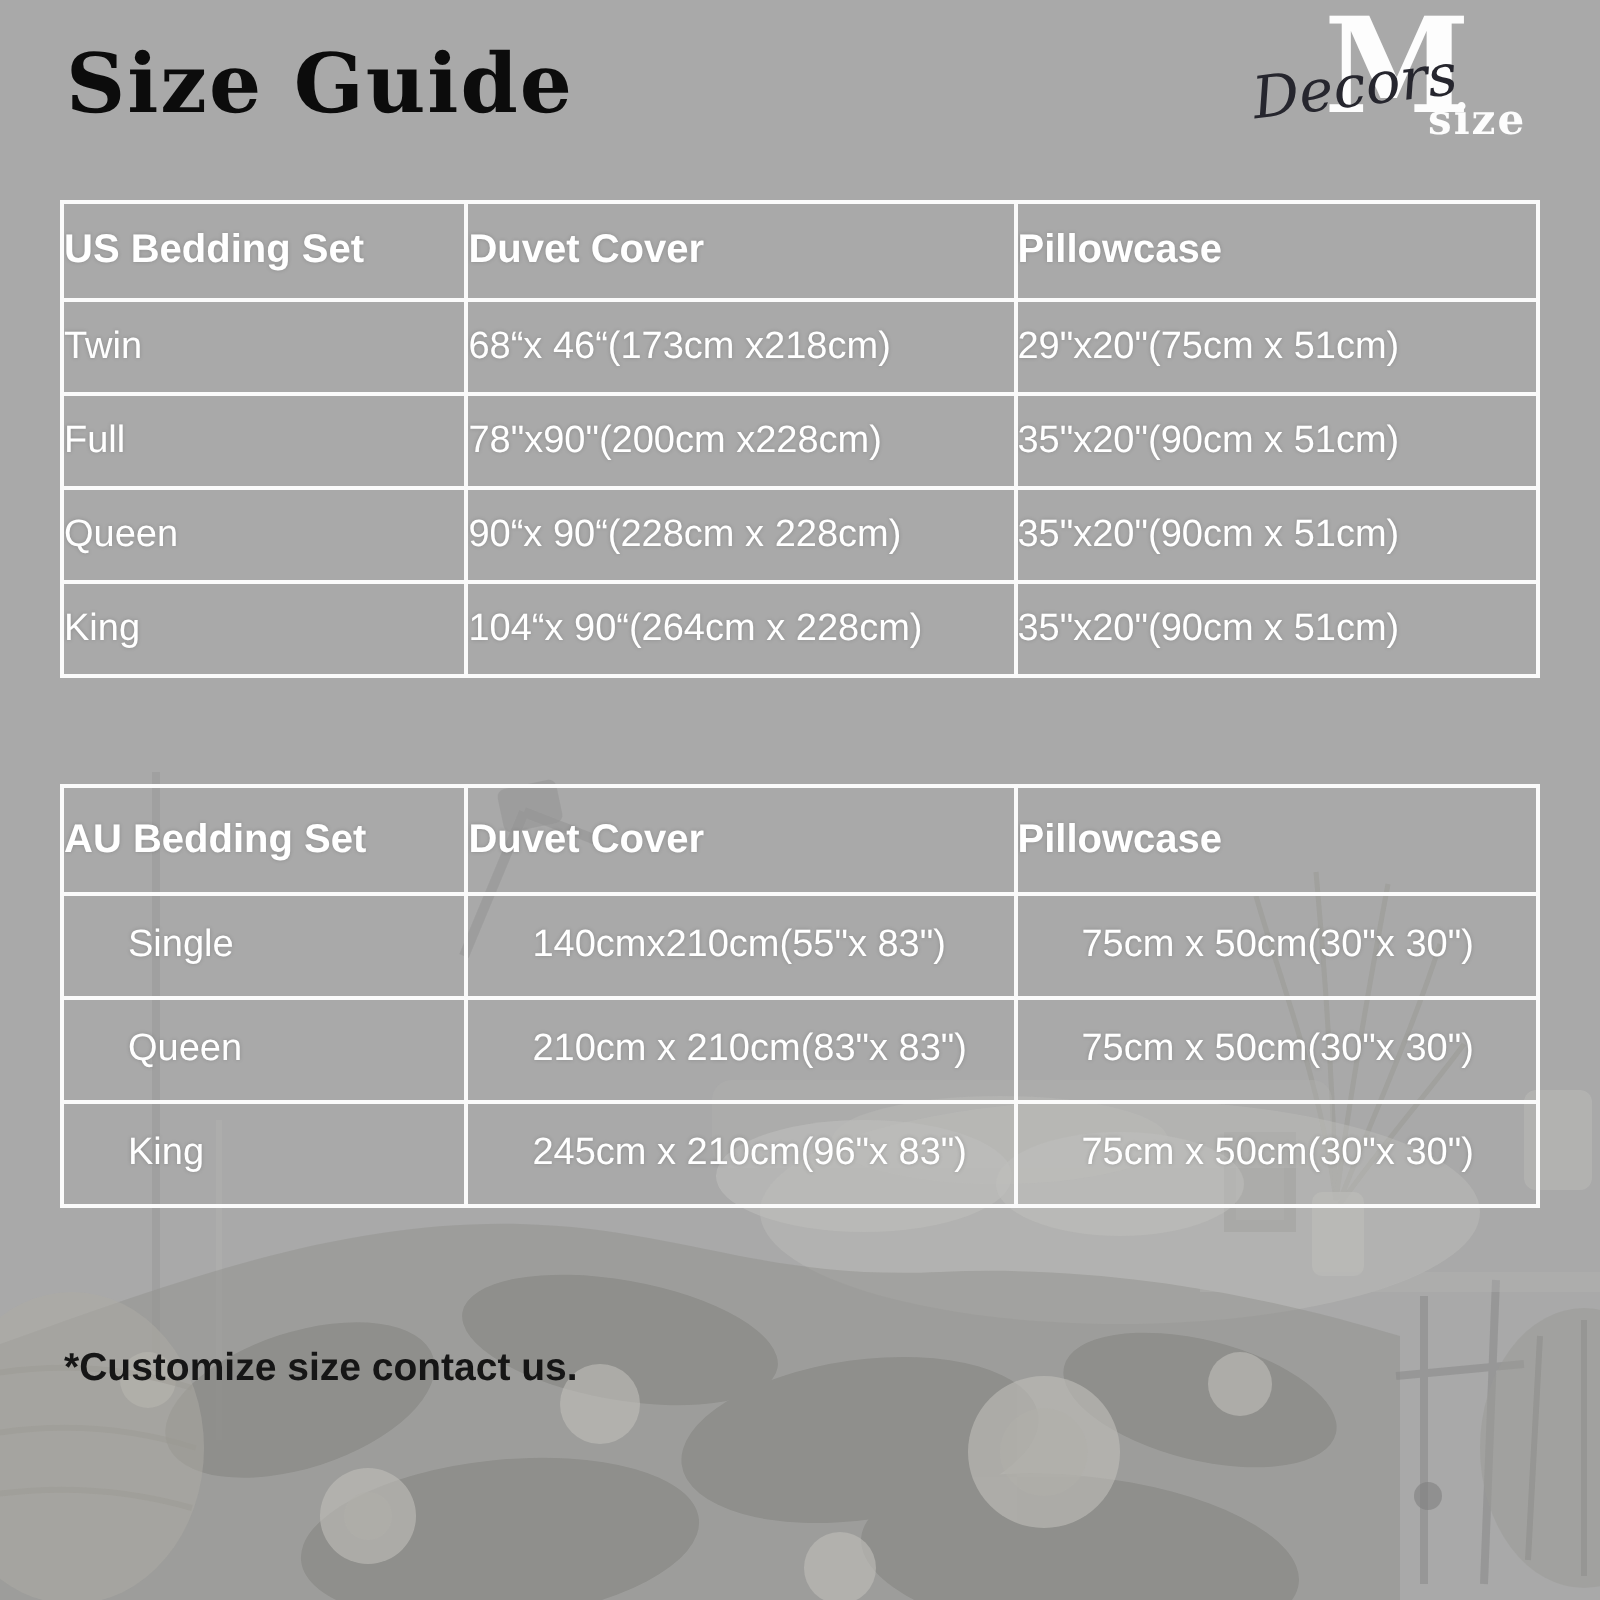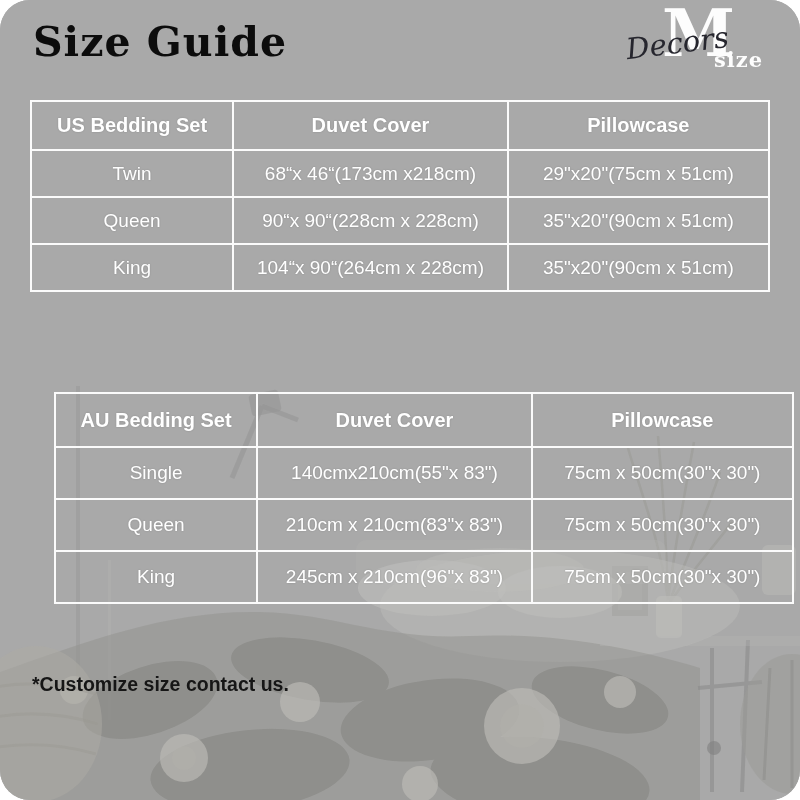--- a/index.html
+++ b/index.html
@@ -1,45 +1,45 @@
 <!DOCTYPE html>
 <html><head>
 <meta charset="utf-8">
 <style>
   html,body{margin:0;padding:0;}
   body{width:800px;height:800px;font-family:"Liberation Sans",sans-serif;}
-  .page{position:relative;width:800px;height:800px;background:#a9a9a9;overflow:hidden;border-radius:30px;}
+  .page{position:relative;width:800px;height:800px;background:#a9a9a9;overflow:hidden;}
   .bg{position:absolute;left:0;top:0;width:800px;height:800px;}
 
   
   .page-title{position:absolute;left:33px;top:18px;margin:0;
     font-family:"DejaVu Serif","Liberation Serif",serif;font-weight:700;
     font-size:41px;letter-spacing:1px;color:#0c0c0c;}
   .logo{position:absolute;right:14px;top:10px;width:160px;height:78px;}
   .logo-m{position:absolute;left:36px;top:-10px;font-family:"DejaVu Serif",serif;
     font-weight:700;font-size:66px;line-height:1;color:#fdfdfd;}
   .logo-script{position:absolute;left:0px;top:16px;font-family:"DejaVu Serif",serif;
     font-style:italic;font-size:29px;color:#26262e;transform:rotate(-7deg);
     letter-spacing:0px;white-space:nowrap;}
   .logo-suffix{position:absolute;left:88px;top:37px;font-family:"DejaVu Serif",serif;
     font-weight:700;font-size:21px;letter-spacing:1px;color:#fdfdfd;}
 
   
   .size-table{position:absolute;left:30px;width:740px;border-collapse:collapse;
-    table-layout:fixed;color:#ffffff;text-align:center;
+    table-layout:fixed;color:#ffffff;text-align:left;
     text-shadow:0 0 2px rgba(0,0,0,0.18);}
   .size-table th,.size-table td{border:2px solid #fbfbfb;padding:0;vertical-align:middle;overflow:hidden;}
   .size-table th{font-size:20px;font-weight:700;}
   .size-table td{font-size:19px;font-weight:400;}
   .us-table{top:100px;}
   .us-table th{height:47px;}
   .us-table td{height:45px;margin-left:20px;}
-  .au-table{top:392px;margin-left:24px;}
+  .au-table{top:392px;}
   .au-table th{height:52px;}
-  .au-table td{height:50px;}
+  .au-table td{height:50px;padding-left:32px;}
   col.c1{width:27.4%;} col.c2{width:37.2%;} col.c3{width:35.4%;}
 
   
   .notes{position:absolute;left:32px;top:674px;width:748px;color:#161616;}
   .notes p{margin:0;font-size:19.5px;font-weight:700;line-height:1.1;white-space:pre-wrap;}
   .notes p + p{margin-top:17px;}
 </style>
 </head>
 <body>
 
@@ -142,20 +142,25 @@
           <th>Pillowcase</th>
         </tr>
       </thead>
       <tbody>
         <tr>
           <td>Twin</td>
           <td>68“x 46“(173cm x218cm)</td>
           <td>29"x20"(75cm x 51cm)</td>
         </tr>
         <tr>
+          <td>Full</td>
+          <td>78"x90"(200cm x228cm)</td>
+          <td>35"x20"(90cm x 51cm)</td>
+        </tr>
+        <tr>
           <td>Queen</td>
           <td>90“x 90“(228cm x 228cm)</td>
           <td>35"x20"(90cm x 51cm)</td>
         </tr>
         <tr>
           <td>King</td>
           <td>104“x 90“(264cm x 228cm)</td>
           <td>35"x20"(90cm x 51cm)</td>
         </tr>
       </tbody>

